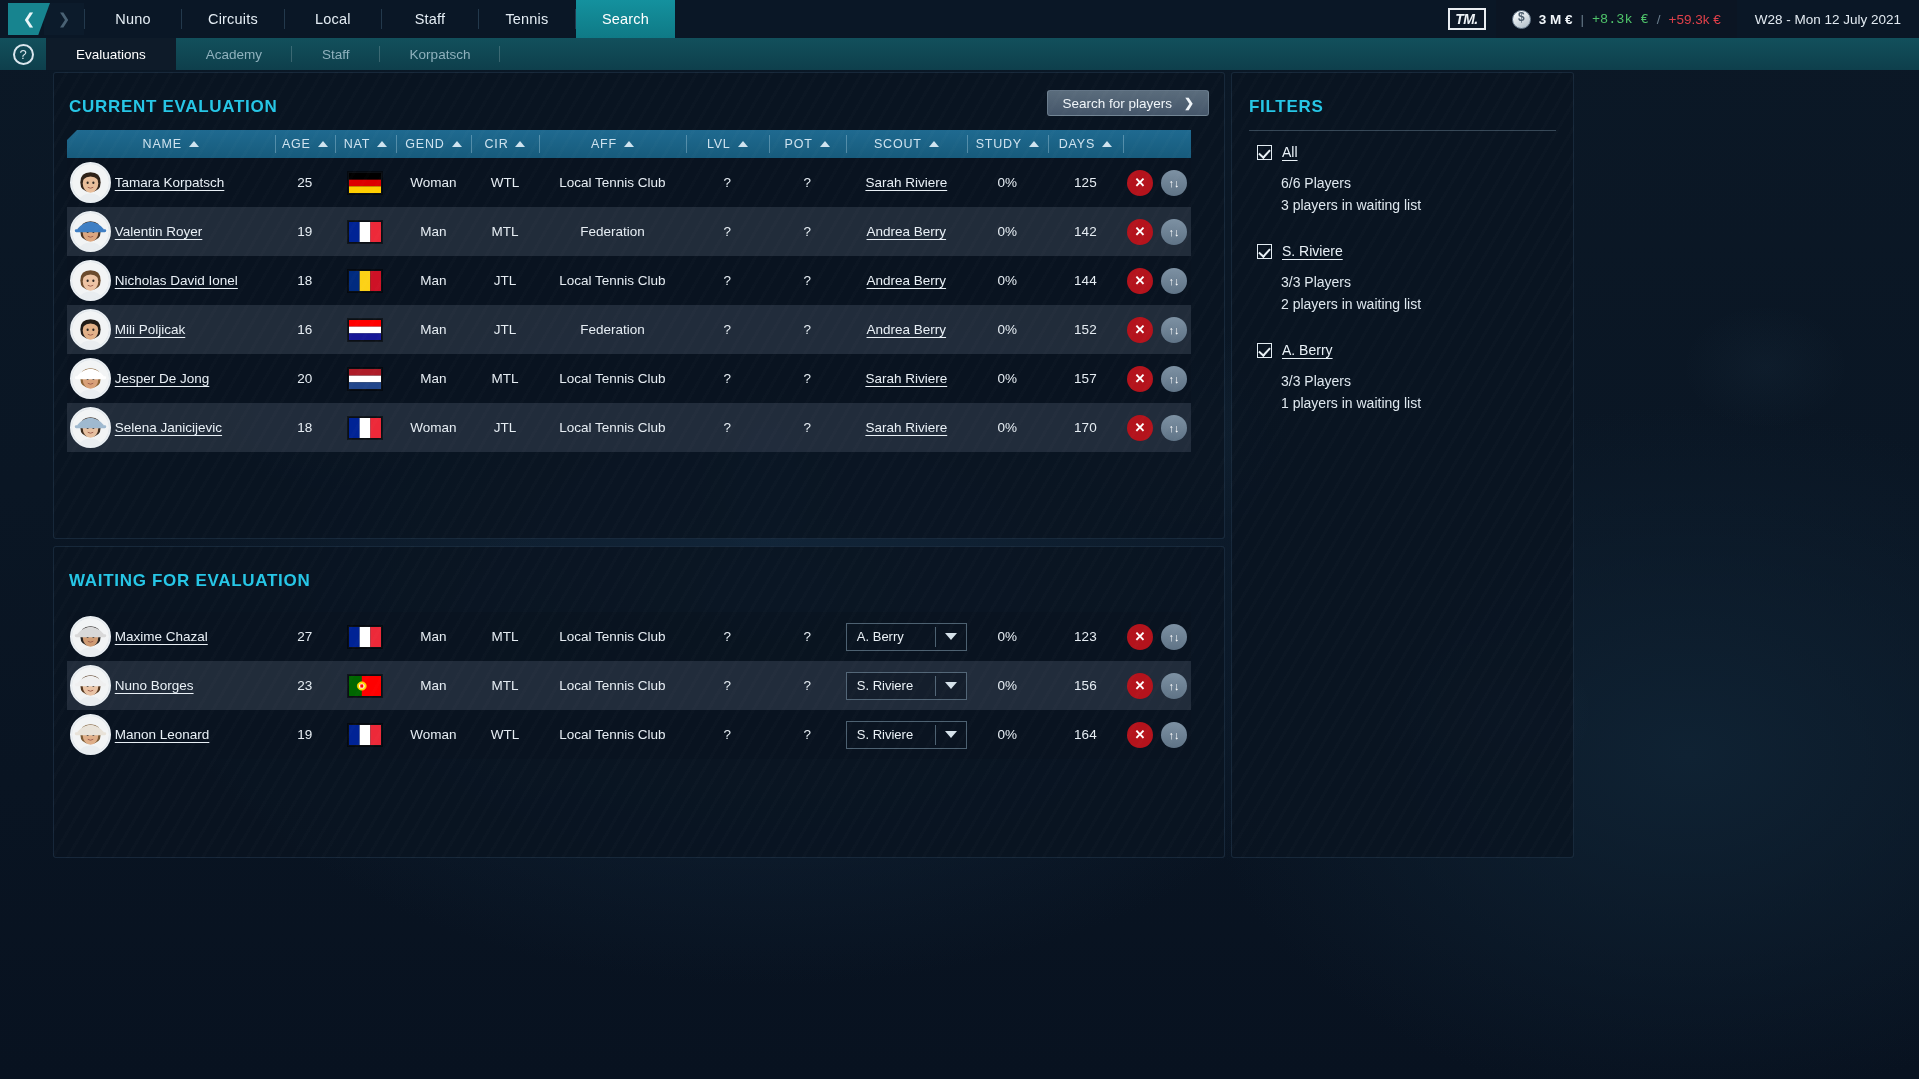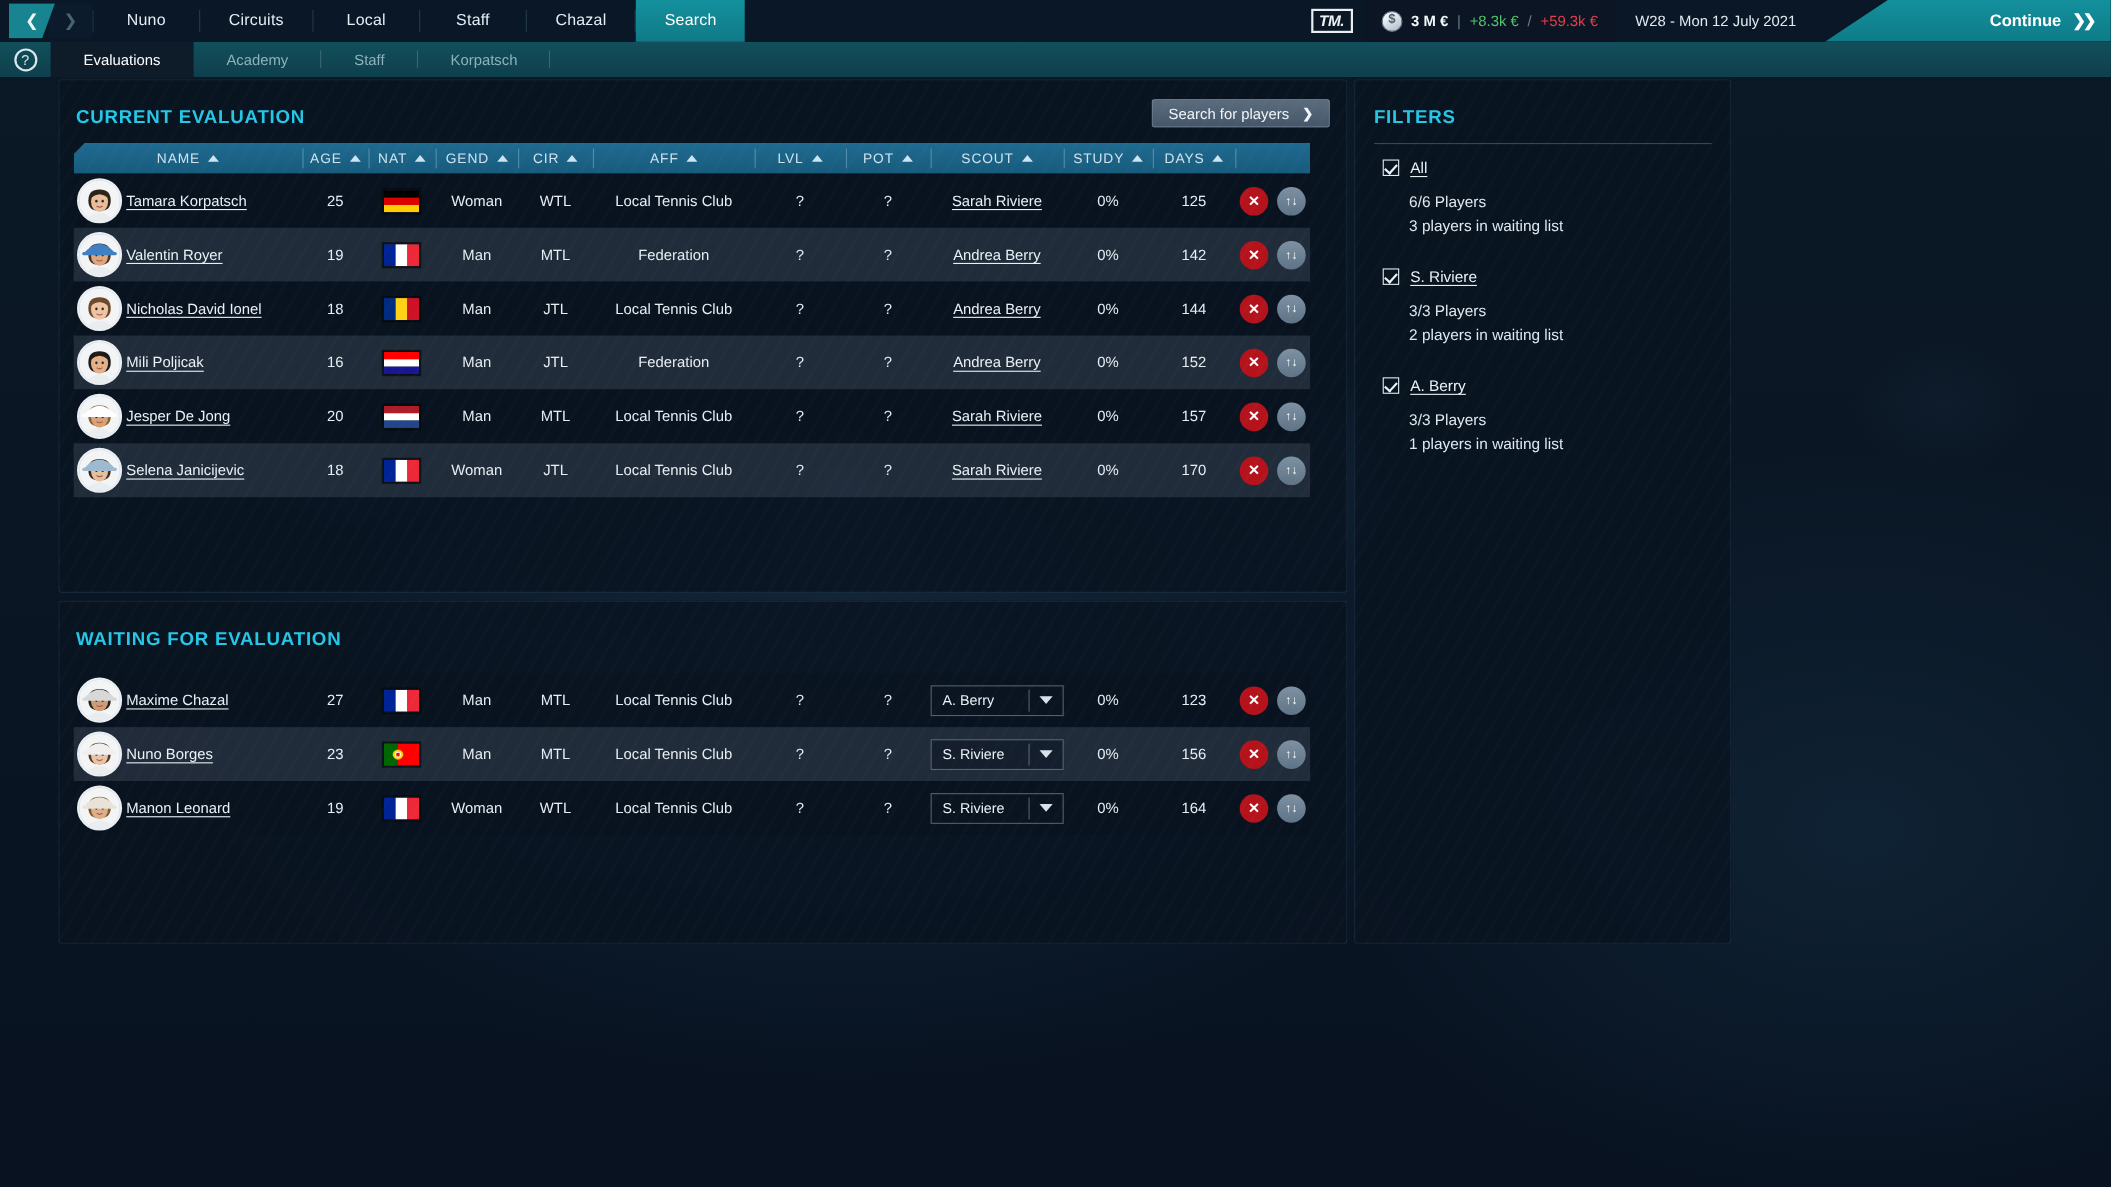--- a/index.html
+++ b/index.html
@@ -77,21 +77,21 @@
   }
   .coin{
     width:19px;height:19px;border-radius:50%;
     background:linear-gradient(150deg,#f2f6f9 20%,#aab9c4 100%);
     border:1px solid #6f8193; position:relative; display:inline-block;
   }
   .coin::after{content:"$";position:absolute;left:0;right:0;top:-1px;text-align:center;
     font-size:12px;color:#4c5e6e;font-weight:bold;}
   .money-main{ color:#f1f6fa; font-weight:bold; }
   .money-div{ color:#6a7d8d; }
-  .money-up{ color:#4fc36a; }
+  .money-up{ color:#4fc36a;font-family:Liberation Mono, monospace; }
   .money-down{ color:#e0404a; }
   .date-box{ padding:0 18px; font-size:13.5px; color:#e2eaf1; }
   .continue{
     position:relative; width:260px; height:38px; margin-left:8px;
     background:linear-gradient(180deg,#14909d 0%,#0e7b88 100%);
     clip-path: polygon(22% 0, 100% 0, 100% 100%, 0 100%);
     display:flex;align-items:center;justify-content:flex-end;
     padding-right:16px; gap:10px;
     font-size:15px; font-weight:bold; color:#ffffff;
   }
@@ -266,39 +266,35 @@
     <div class="vsep"></div>
     <div class="mainnav">
       <div class="item">Nuno</div>
       <div class="vsep"></div>
       <div class="item">Circuits</div>
       <div class="vsep"></div>
       <div class="item">Local</div>
       <div class="vsep"></div>
       <div class="item">Staff</div>
       <div class="vsep"></div>
-      <div class="item">Chazal</div>
+      <div class="item">Tennis</div>
       <div class="vsep"></div>
       <div class="item active">Search</div>
     </div>
     <div class="topbar-right">
       <div class="tm-logo">TM.</div>
       <div class="money-box">
         <span class="coin"></span>
         <span class="money-main">3 M €</span>
         <span class="money-div">|</span>
         <span class="money-up">+8.3k €</span>
         <span class="money-div">/</span>
         <span class="money-down">+59.3k €</span>
       </div>
       <div class="date-box">W28 - Mon 12 July 2021</div>
-      <div class="continue">
-        <span>Continue</span>
-        <span class="chev">❯❯</span>
-      </div>
     </div>
   </div>
 
   <div class="subnav">
     <div class="help">
       <span class="q">?</span>
     </div>
     <div class="sitem active">Evaluations</div>
     <div class="sitem">Academy</div>
     <div class="sitem">Staff</div>

